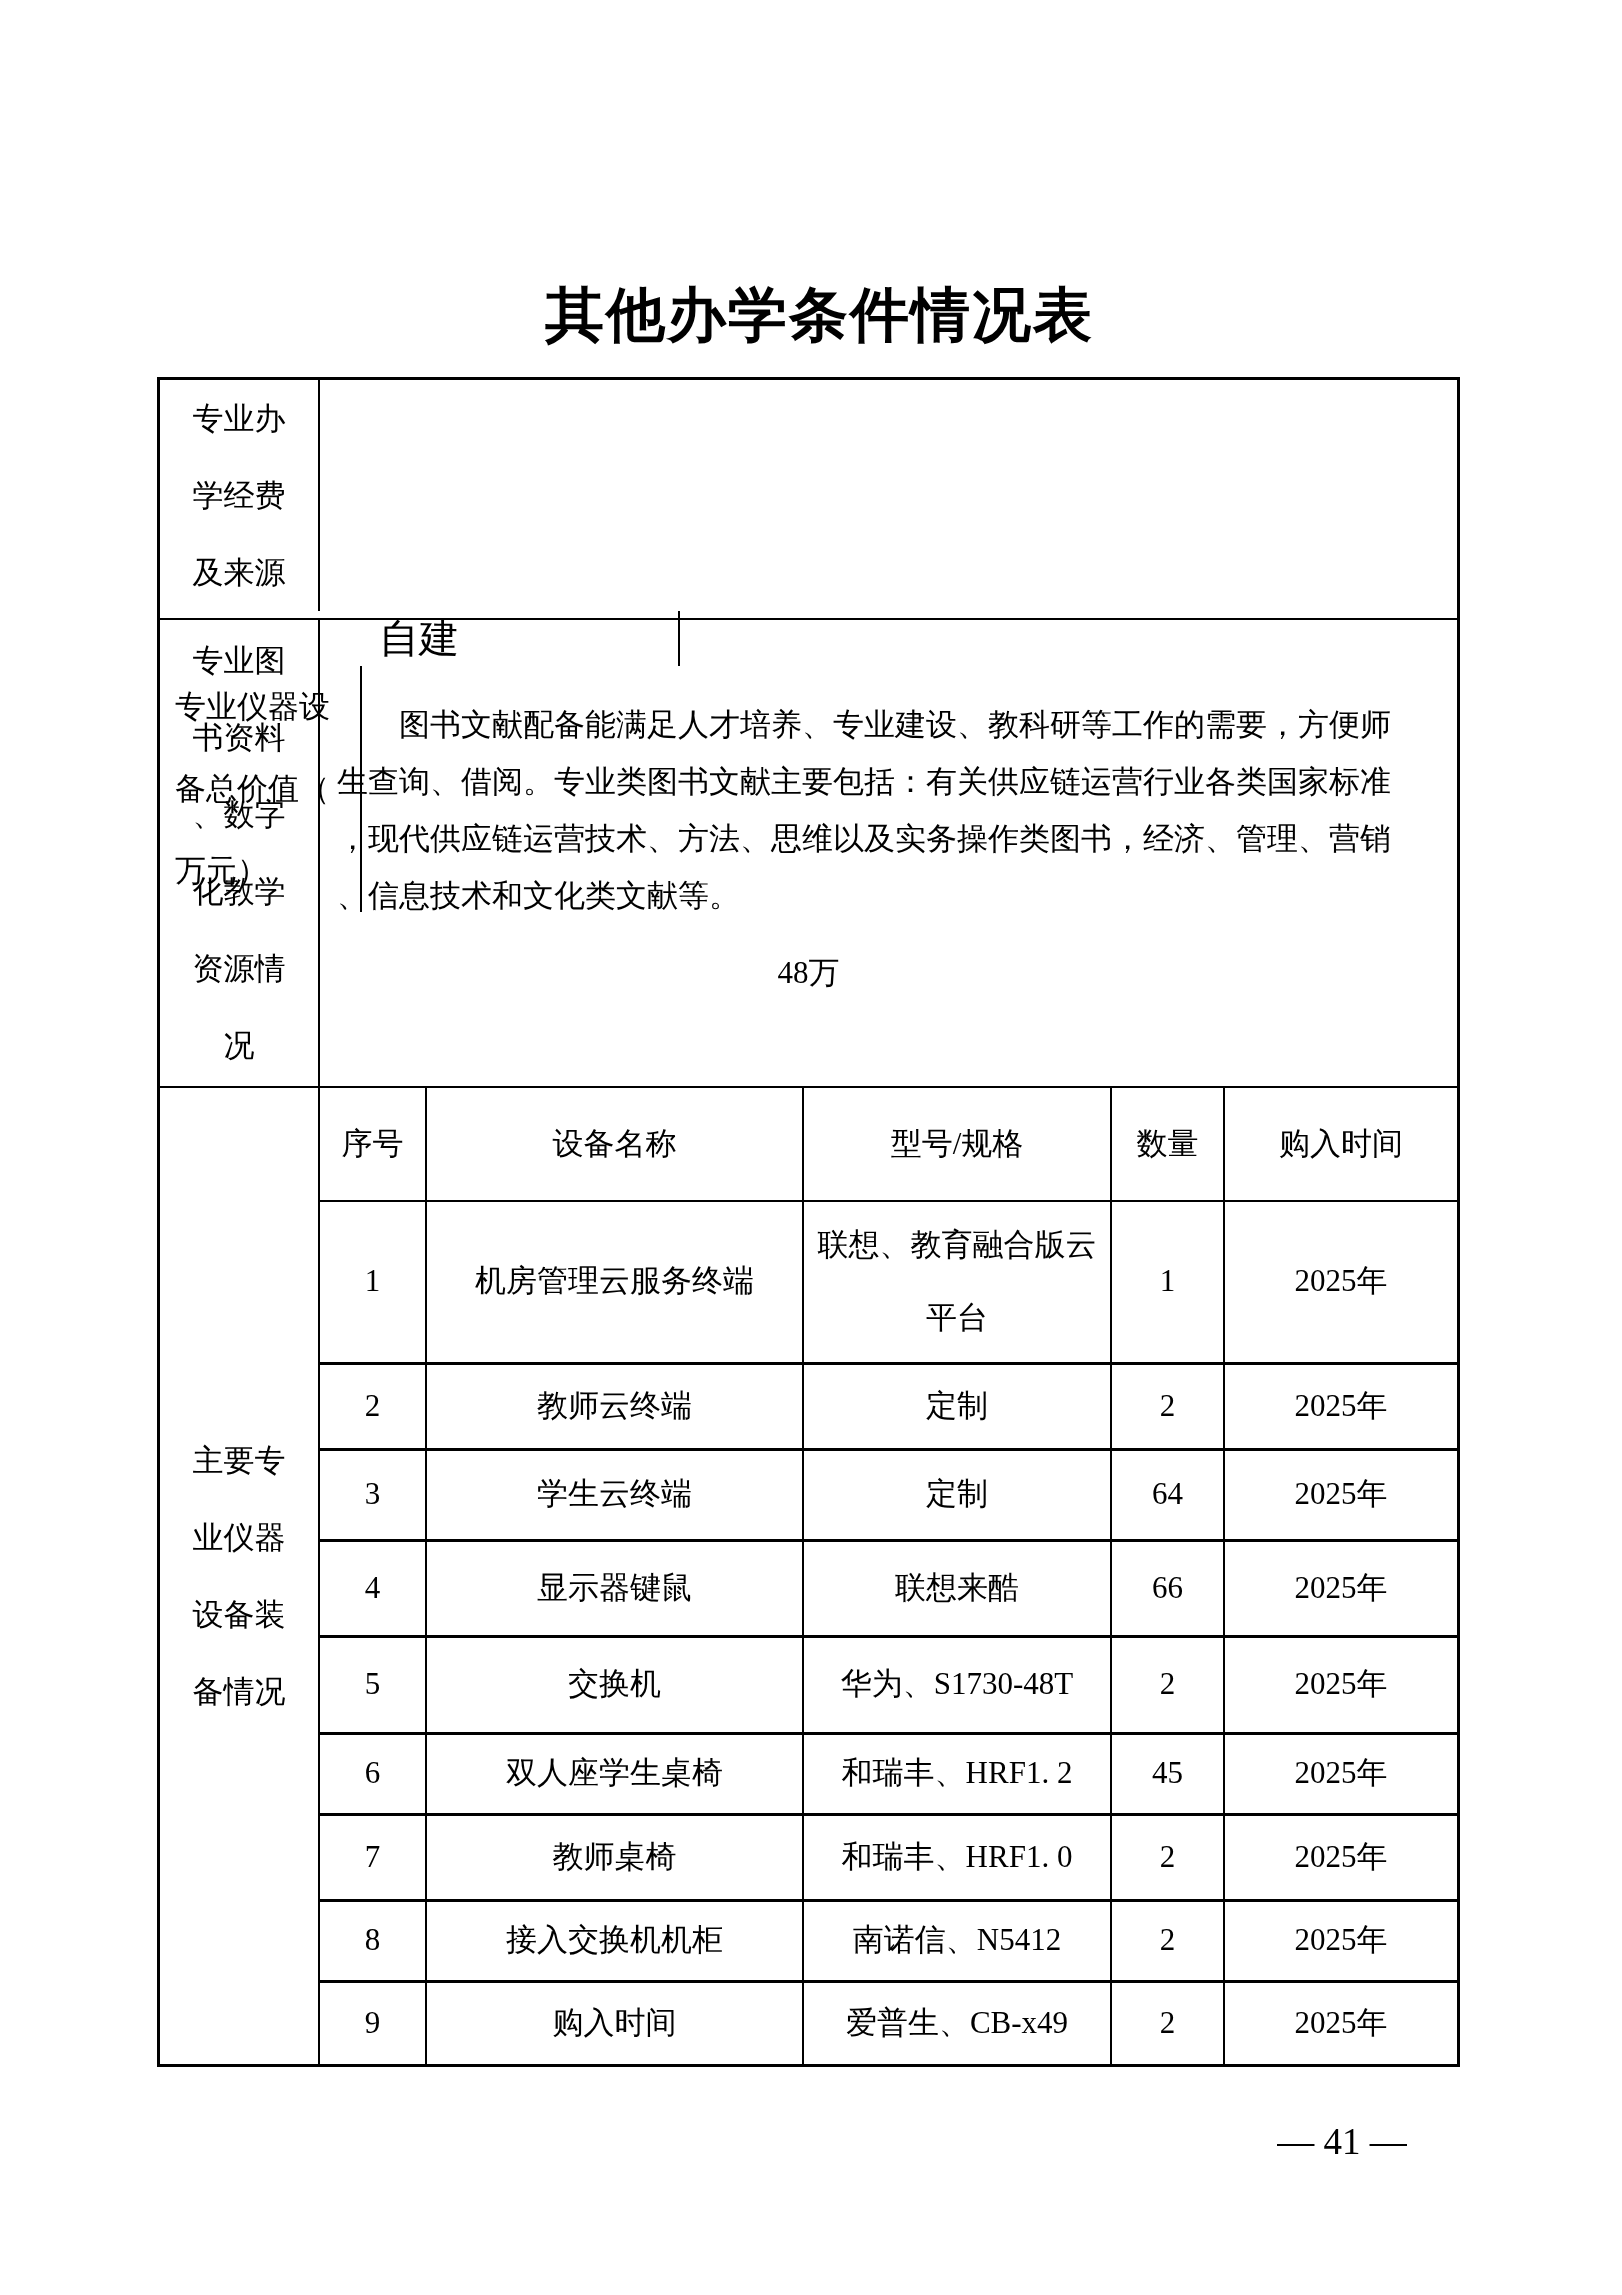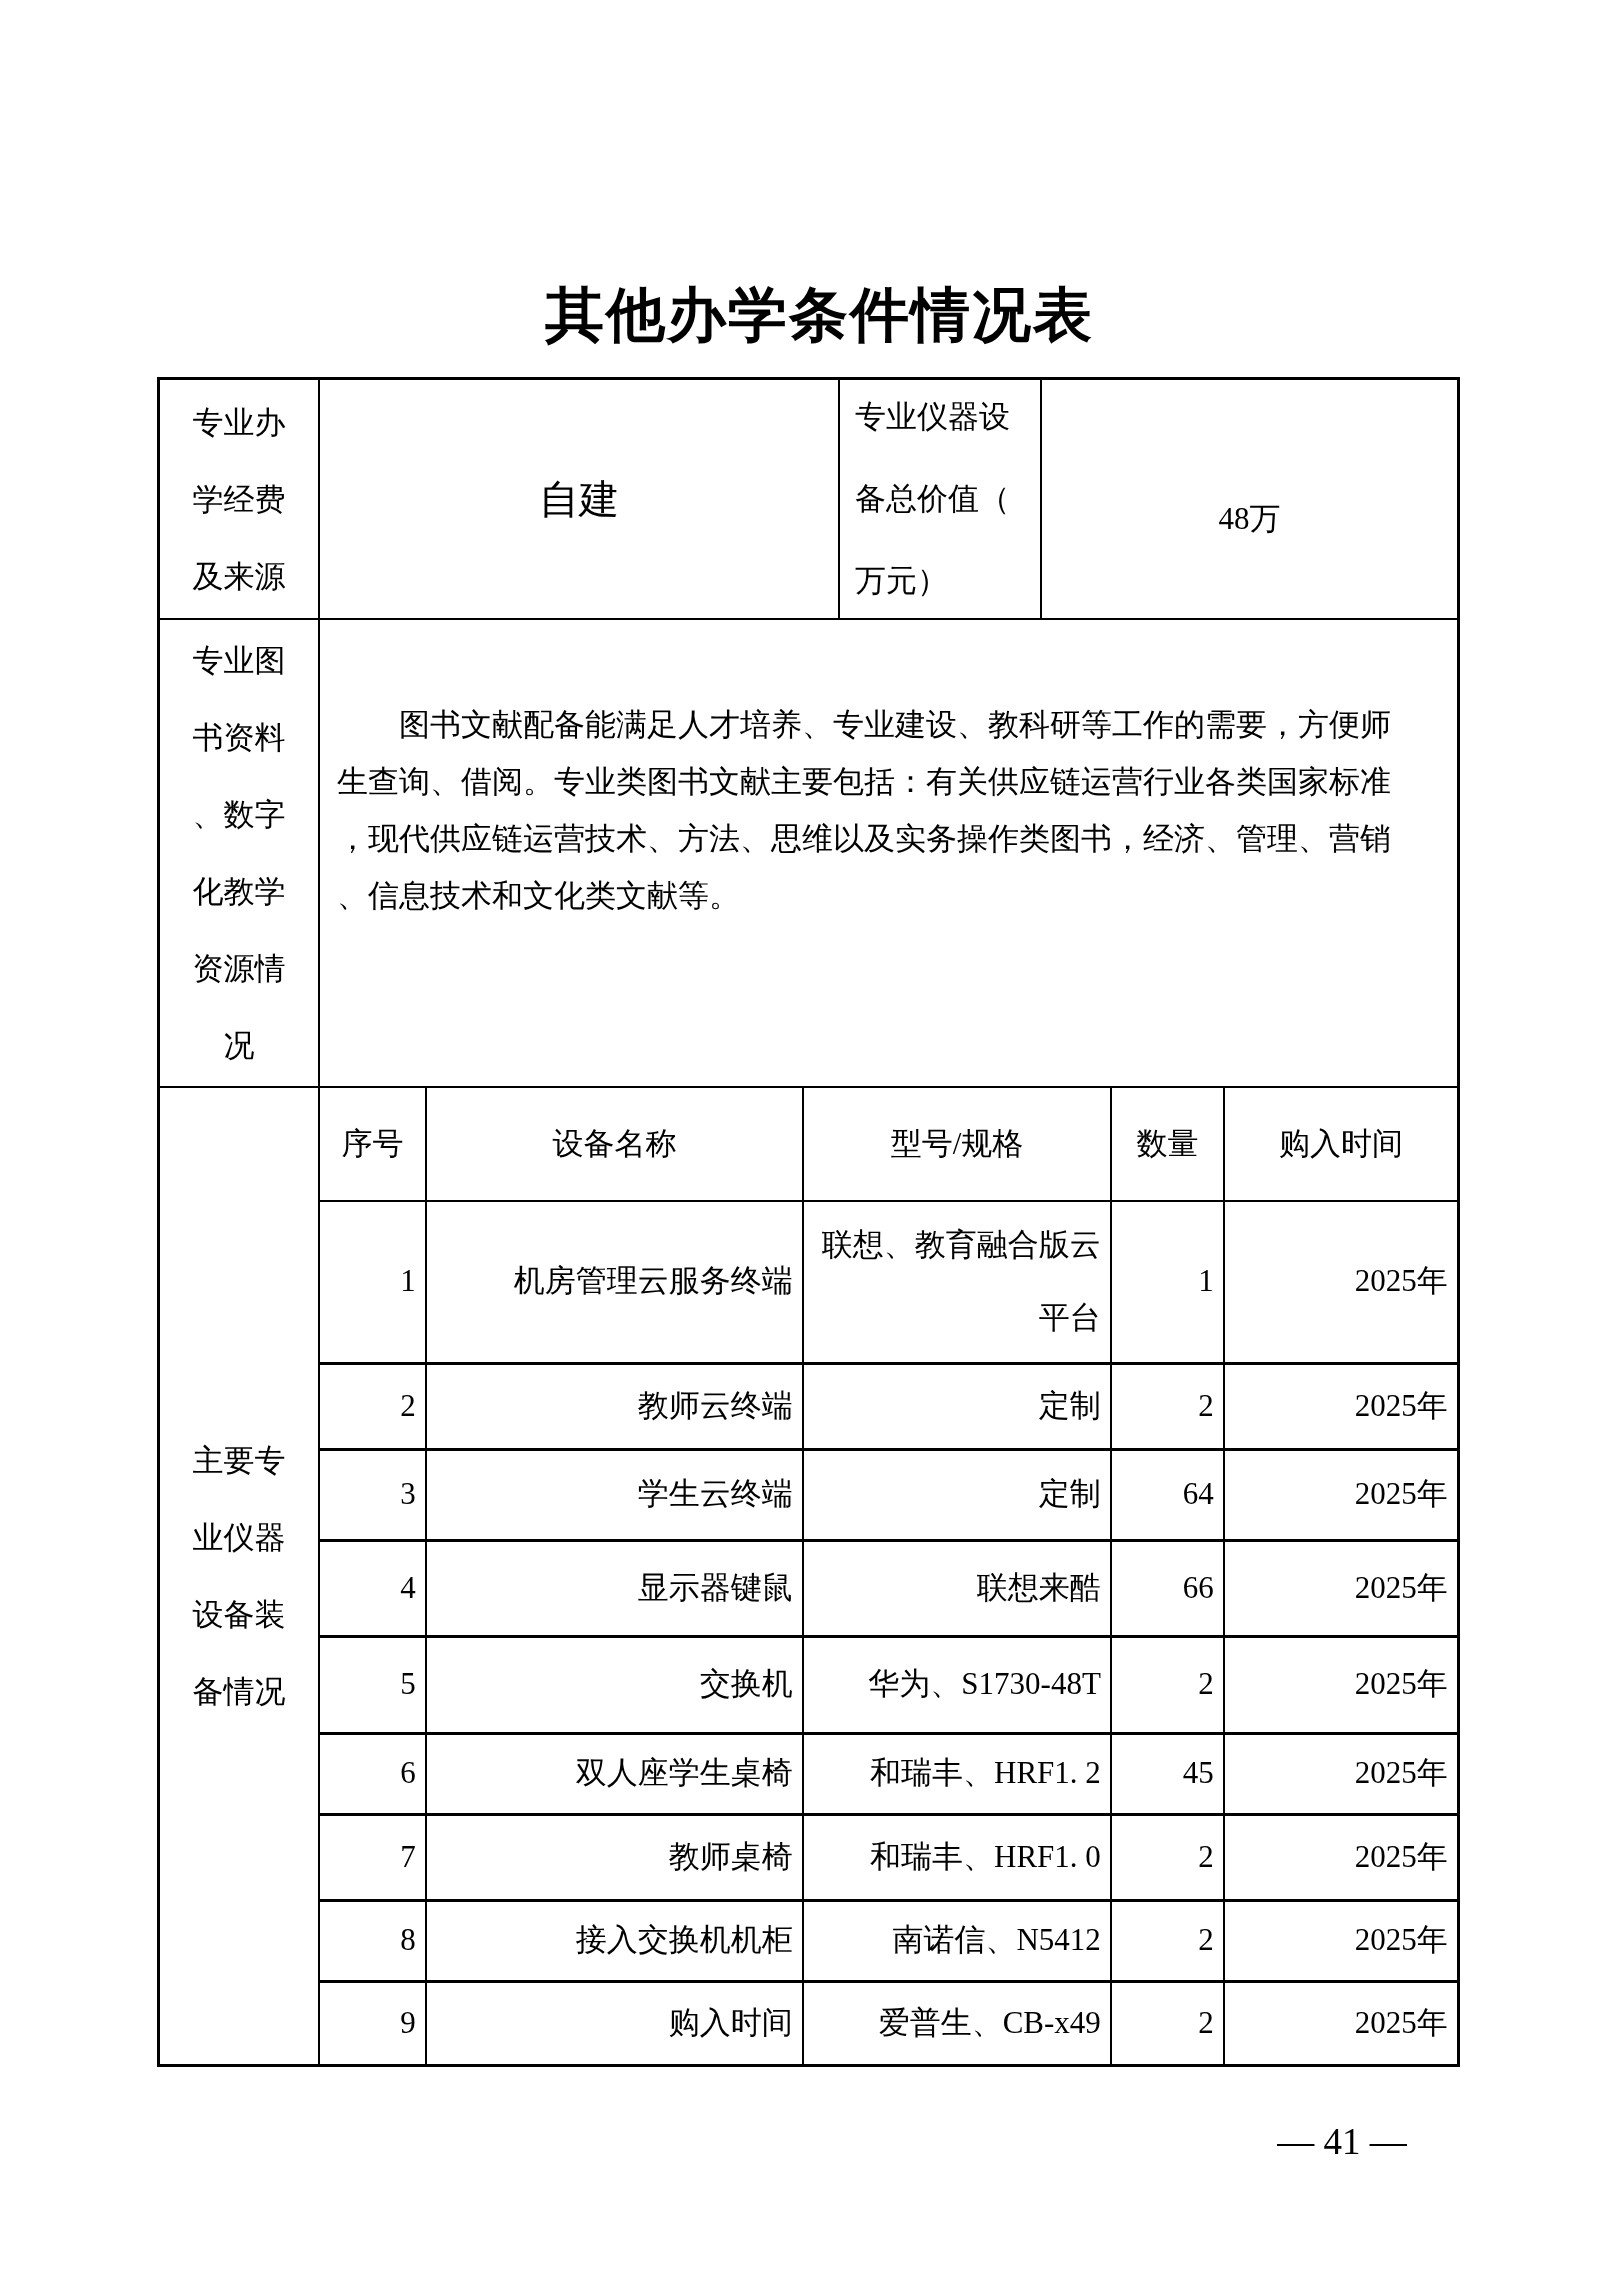--- a/index.html
+++ b/index.html
@@ -30,21 +30,21 @@
     left: 157px;
     top: 377px;
     width: 1303px;
     height: 1690px;
     border: 3.3px solid #000;
     display: flex;
     flex-direction: column;
   }
 
   .o-row { display: flex; flex-direction: row; }
-  .o-row-1 { height: 240px; border-bottom: 2.6px solid #000; }
+  .o-row-1 { height: 240px; border-bottom: 2.6px solid #000; flex-direction: column; }
   .o-row-2 { height: 468px; border-bottom: 2.6px solid #000; }
   .o-row-3 { flex: 1; }
 
   .cell { display: flex; align-items: center; justify-content: center; }
 
   .cell-a {
     width: 160px;
     flex: none;
     border-right: 2.6px solid #000;
   }
@@ -96,21 +96,21 @@
     vertical-align: middle;
     font-weight: normal;
     line-height: 2.35;
     padding: 0 9.2px;
     word-break: break-all;
     overflow: hidden;
   }
   table.equipment th:first-child,
   table.equipment td:first-child { border-left: none; }
   table.equipment thead tr { height: 113px; }
-  table.equipment tbody td { border-top: 3.9px solid #000; text-align: right; }
+  table.equipment tbody td { border-top: 3.9px solid #000; }
   table.equipment tbody tr:first-child td { border-top-width: 2.6px; }
 
   .page-number {
     position: absolute;
     left: 1211px;
     top: 2119px;
     width: 262px;
     text-align: center;
     font-size: 37px;
     line-height: 46px;

